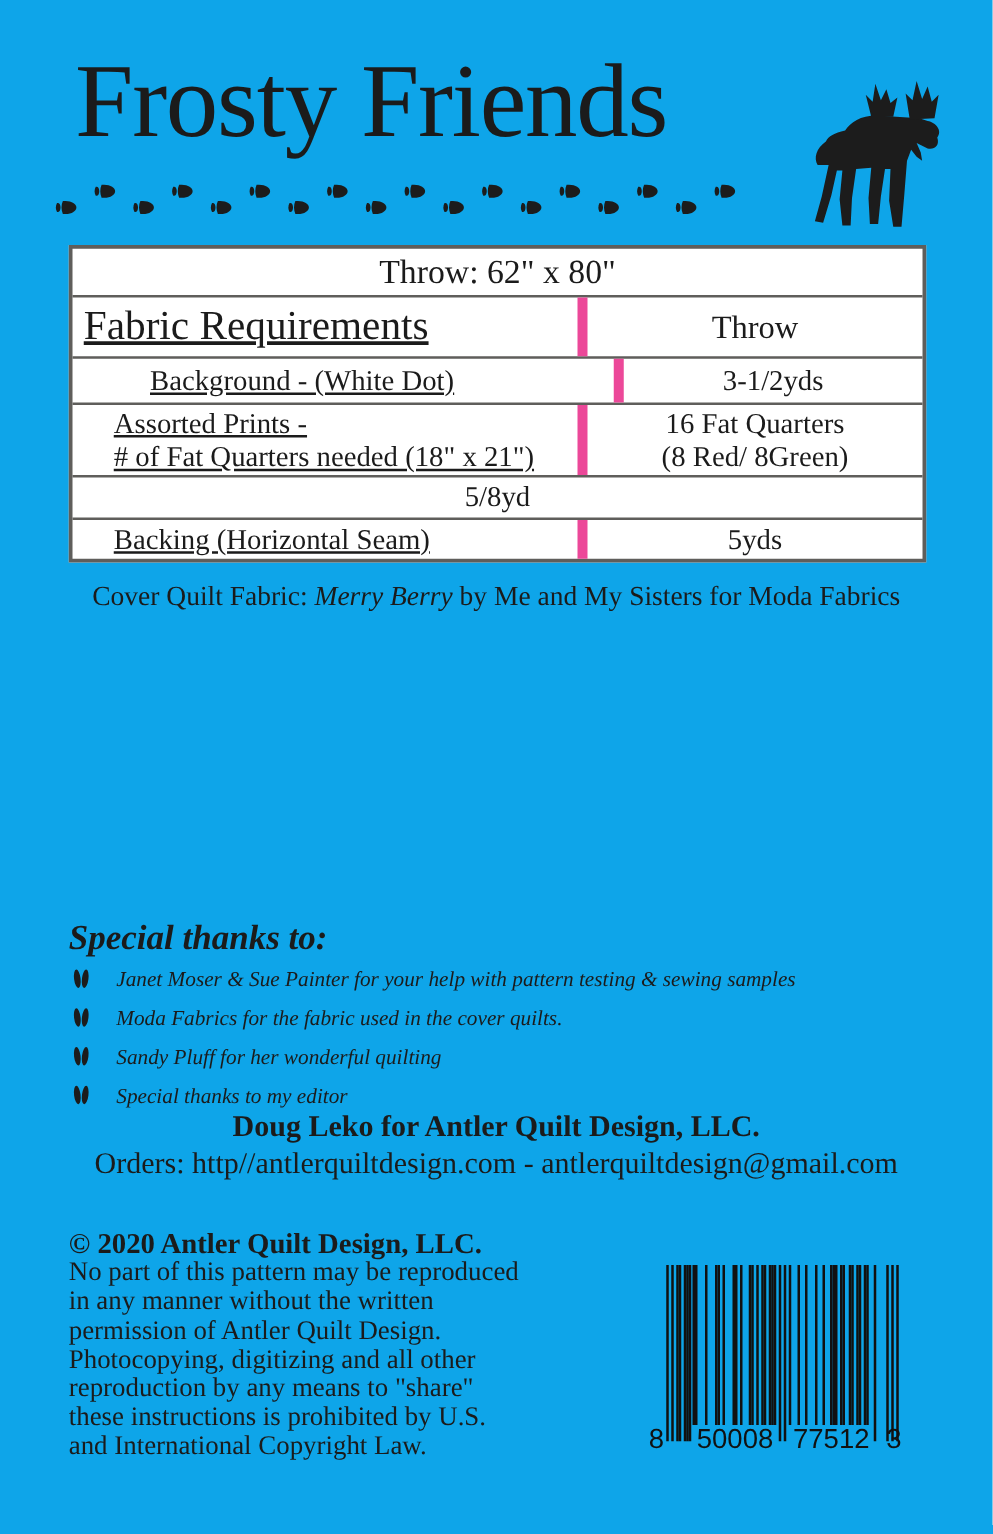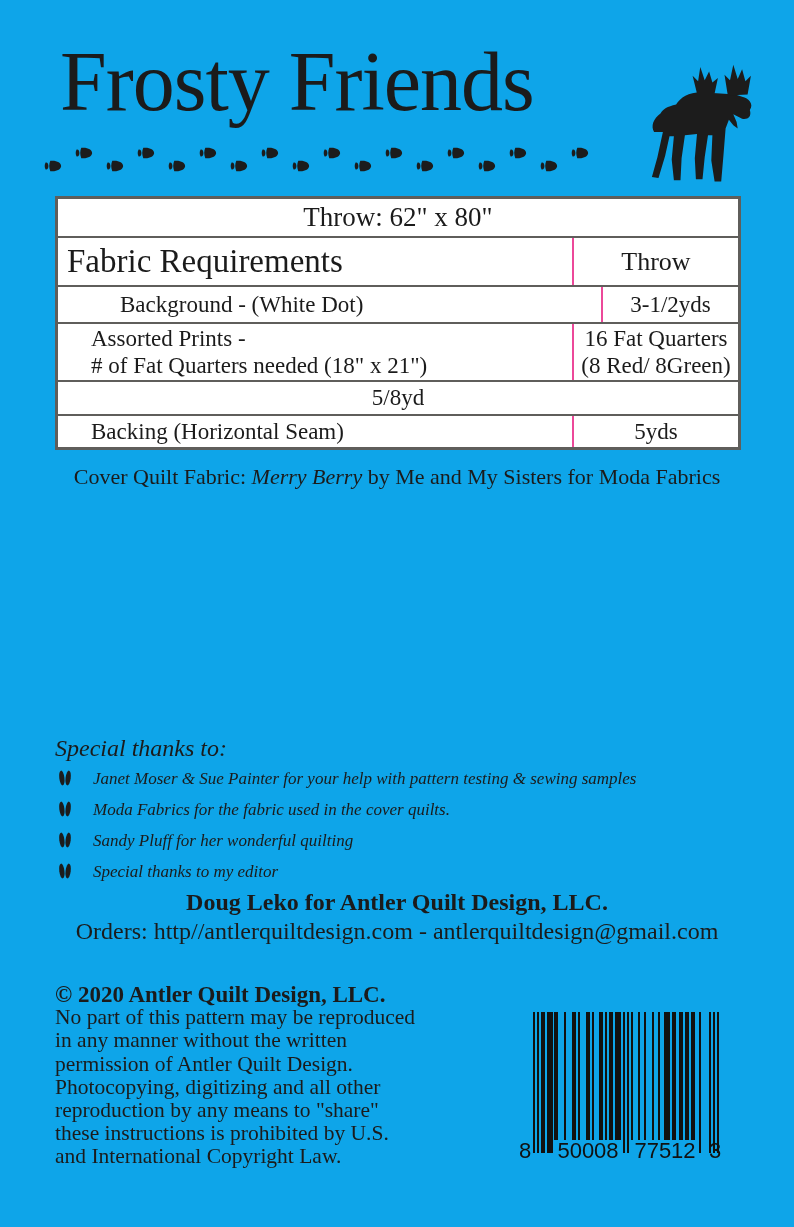--- a/index.html
+++ b/index.html
@@ -19,34 +19,34 @@
   .track.low{transform:translateY(13px);}
   
   .fabric-table{
     position:absolute;left:55px;top:196px;width:686px;
     border:3px solid #5f5e5b;box-sizing:border-box;background:#fff;
   }
   .t-row{display:flex;border-top:2px solid #5f5e5b;box-sizing:border-box;}
   .t-row:first-child{border-top:none;}
   .t-size{height:37px;align-items:center;justify-content:center;font-size:27px;}
   .t-head{height:49px;}
-  .c1{width:516px;box-sizing:border-box;border-right:2px solid #ec4899;display:flex;flex-direction:column;justify-content:center;}
+  .c1{width:412px;box-sizing:border-box;border-right:8px solid #ec4899;display:flex;flex-direction:column;justify-content:center;text-decoration:underline;}
   .c2{flex:1;display:flex;flex-direction:column;justify-content:center;text-align:center;}
   .t-head .c1{font-size:33px;padding-left:9px;}
   .t-head .c2{font-size:26px;}
   .t-body{font-size:23px;}
   .t-body .c1{padding-left:33px;}
   .r1{height:37px;padding-left:29px;} .r2{height:58px;} .r3{height:34px;} .r4{height:33px;}
   .r2 .c1 div{line-height:27px;} .r2 .c2 div{line-height:27px;}
   
   .cover-note{position:absolute;left:0;top:464px;width:794px;text-align:center;font-size:22px;}
   .cover-note .fab{font-style:italic;}
   
   .thanks{position:absolute;left:55px;top:735px;width:710px;}
-  .thanks-heading{font-size:24px;font-weight:normal;font-style:italic;margin-bottom:7px;}
+  .thanks-heading{font-size:28px;font-weight:bold;font-style:italic;margin-bottom:7px;}
   .thanks-item{display:flex;align-items:flex-start;height:31px;font-size:17px;font-style:italic;}
   .hoof-bullet{width:14px;height:18px;margin:0 21px 0 3px;flex:0 0 auto;}
   
   .credit-author{position:absolute;left:0;top:889px;width:794px;text-align:center;font-size:24px;font-weight:bold;}
   .credit-orders{position:absolute;left:0;top:918px;width:794px;text-align:center;font-size:24px;}
   
   .copyright{position:absolute;left:55px;top:983px;width:430px;font-size:21.5px;line-height:23.2px;}
   .copyright div:first-child{font-weight:bold;font-size:23px;}
   
   .barcode{position:absolute;left:521px;top:1012px;width:210px;height:156px;}

